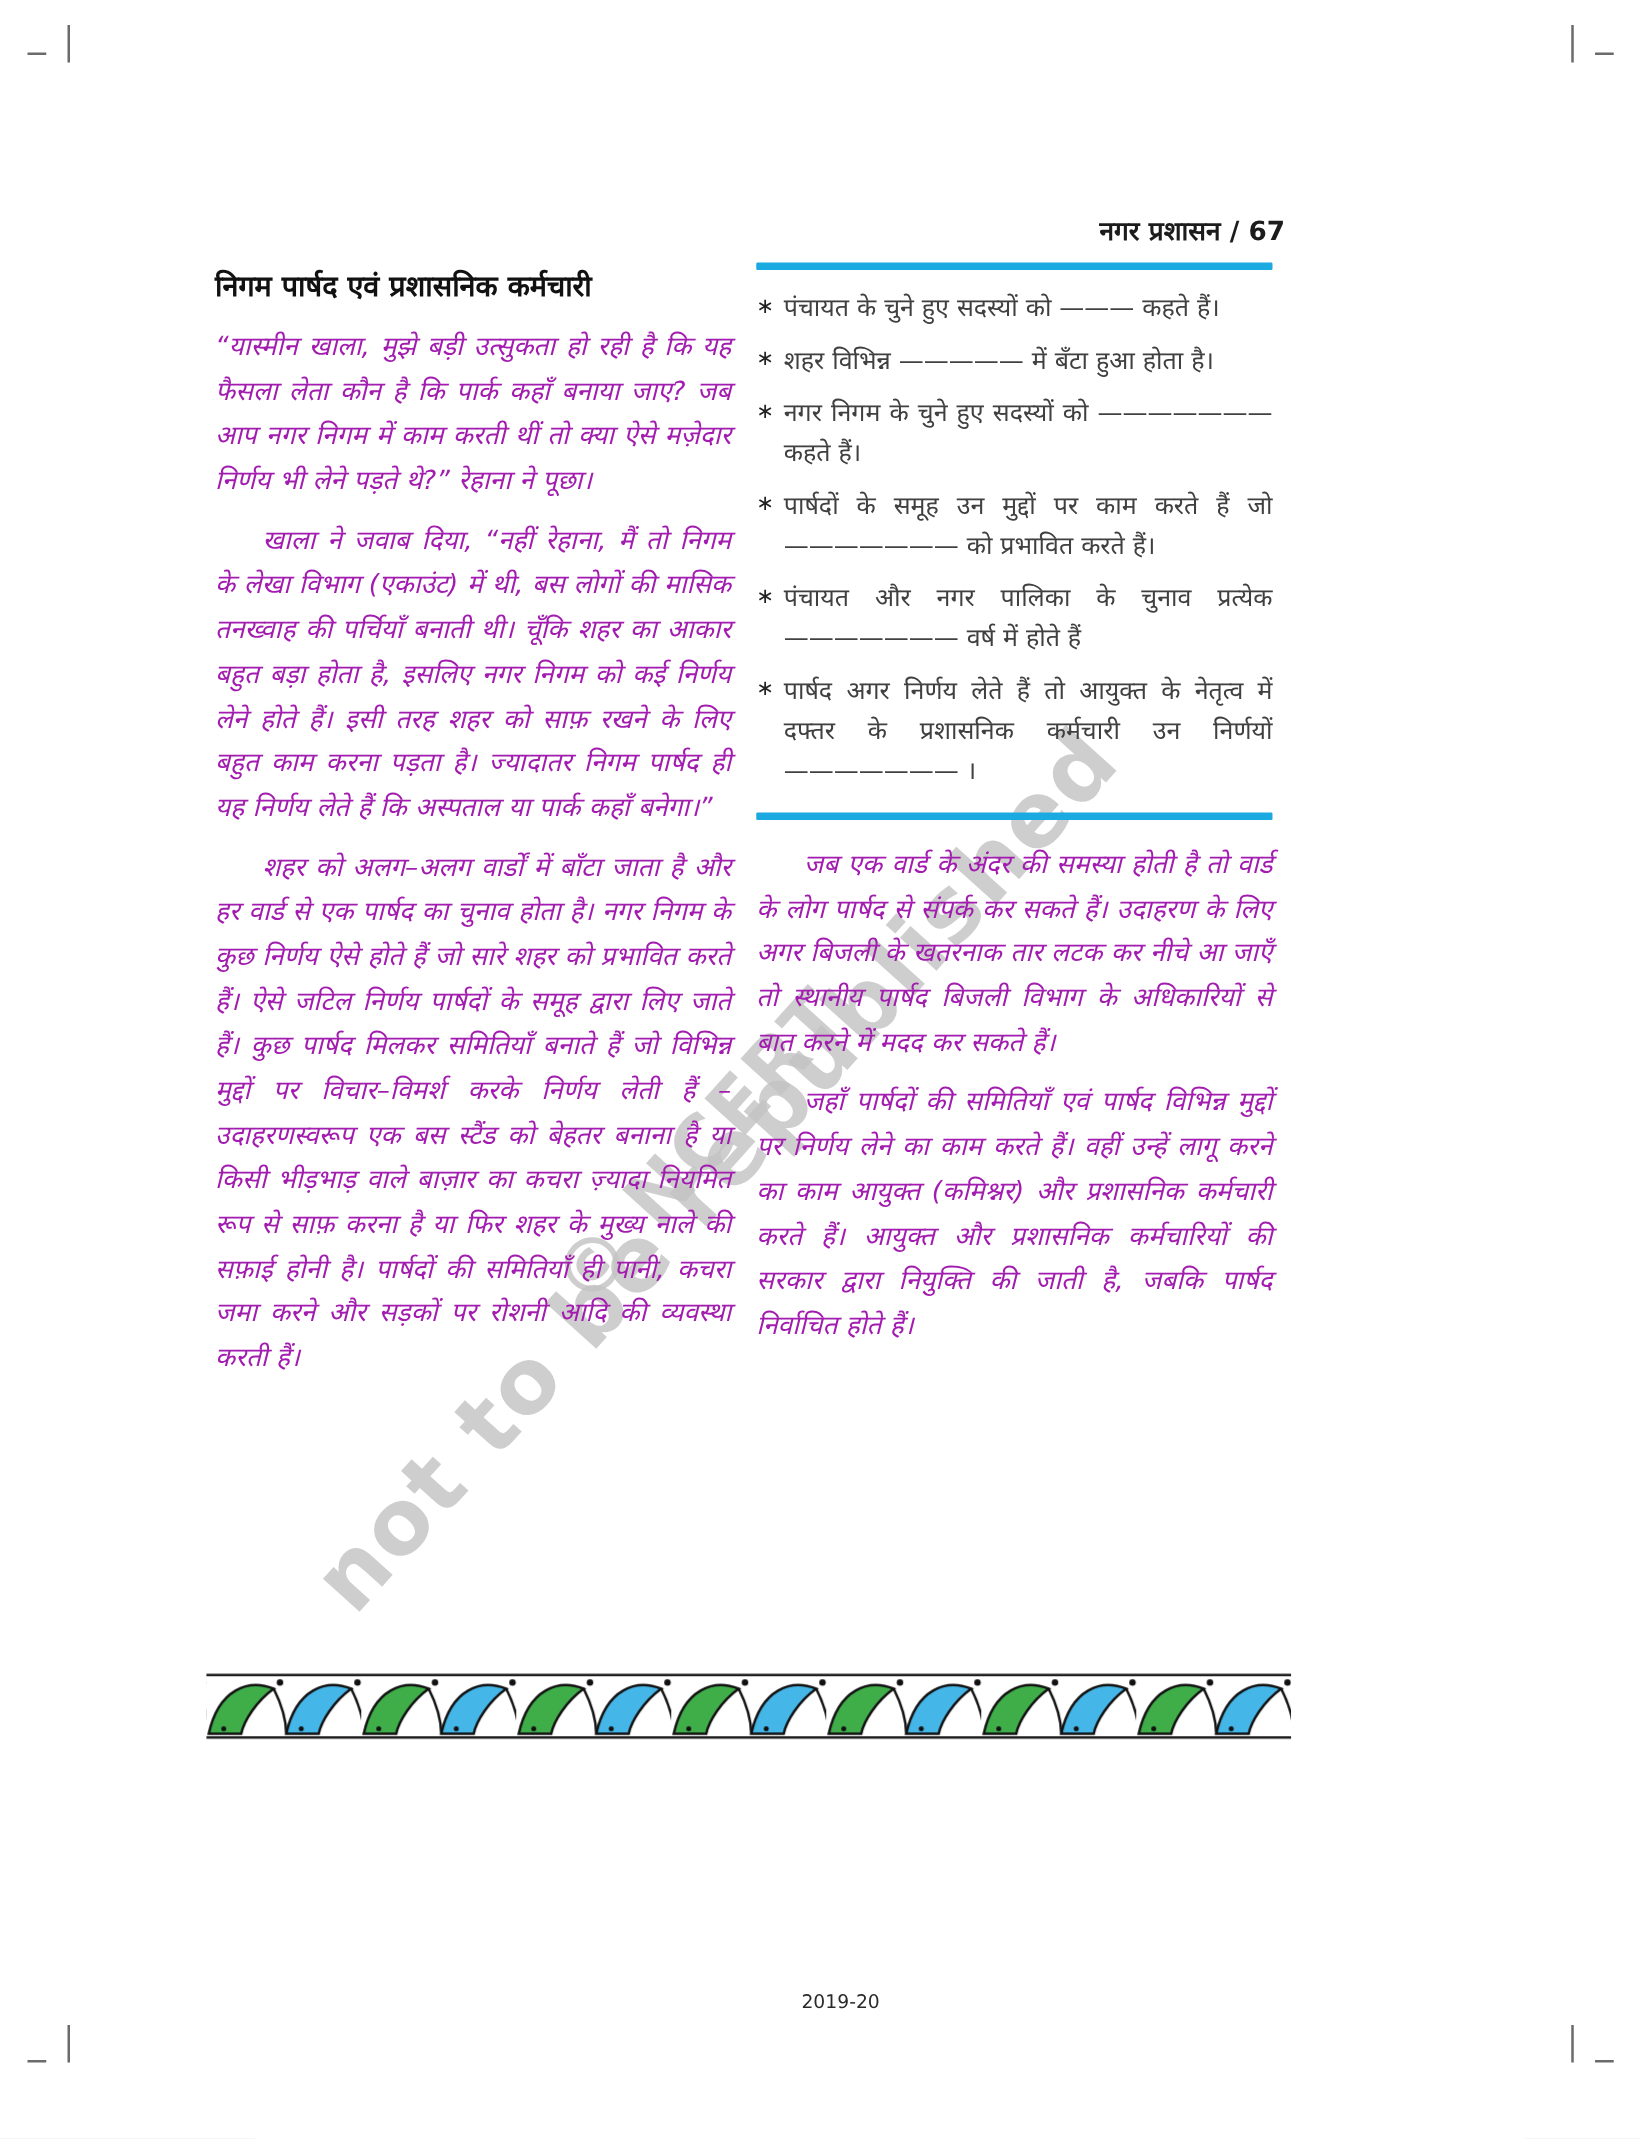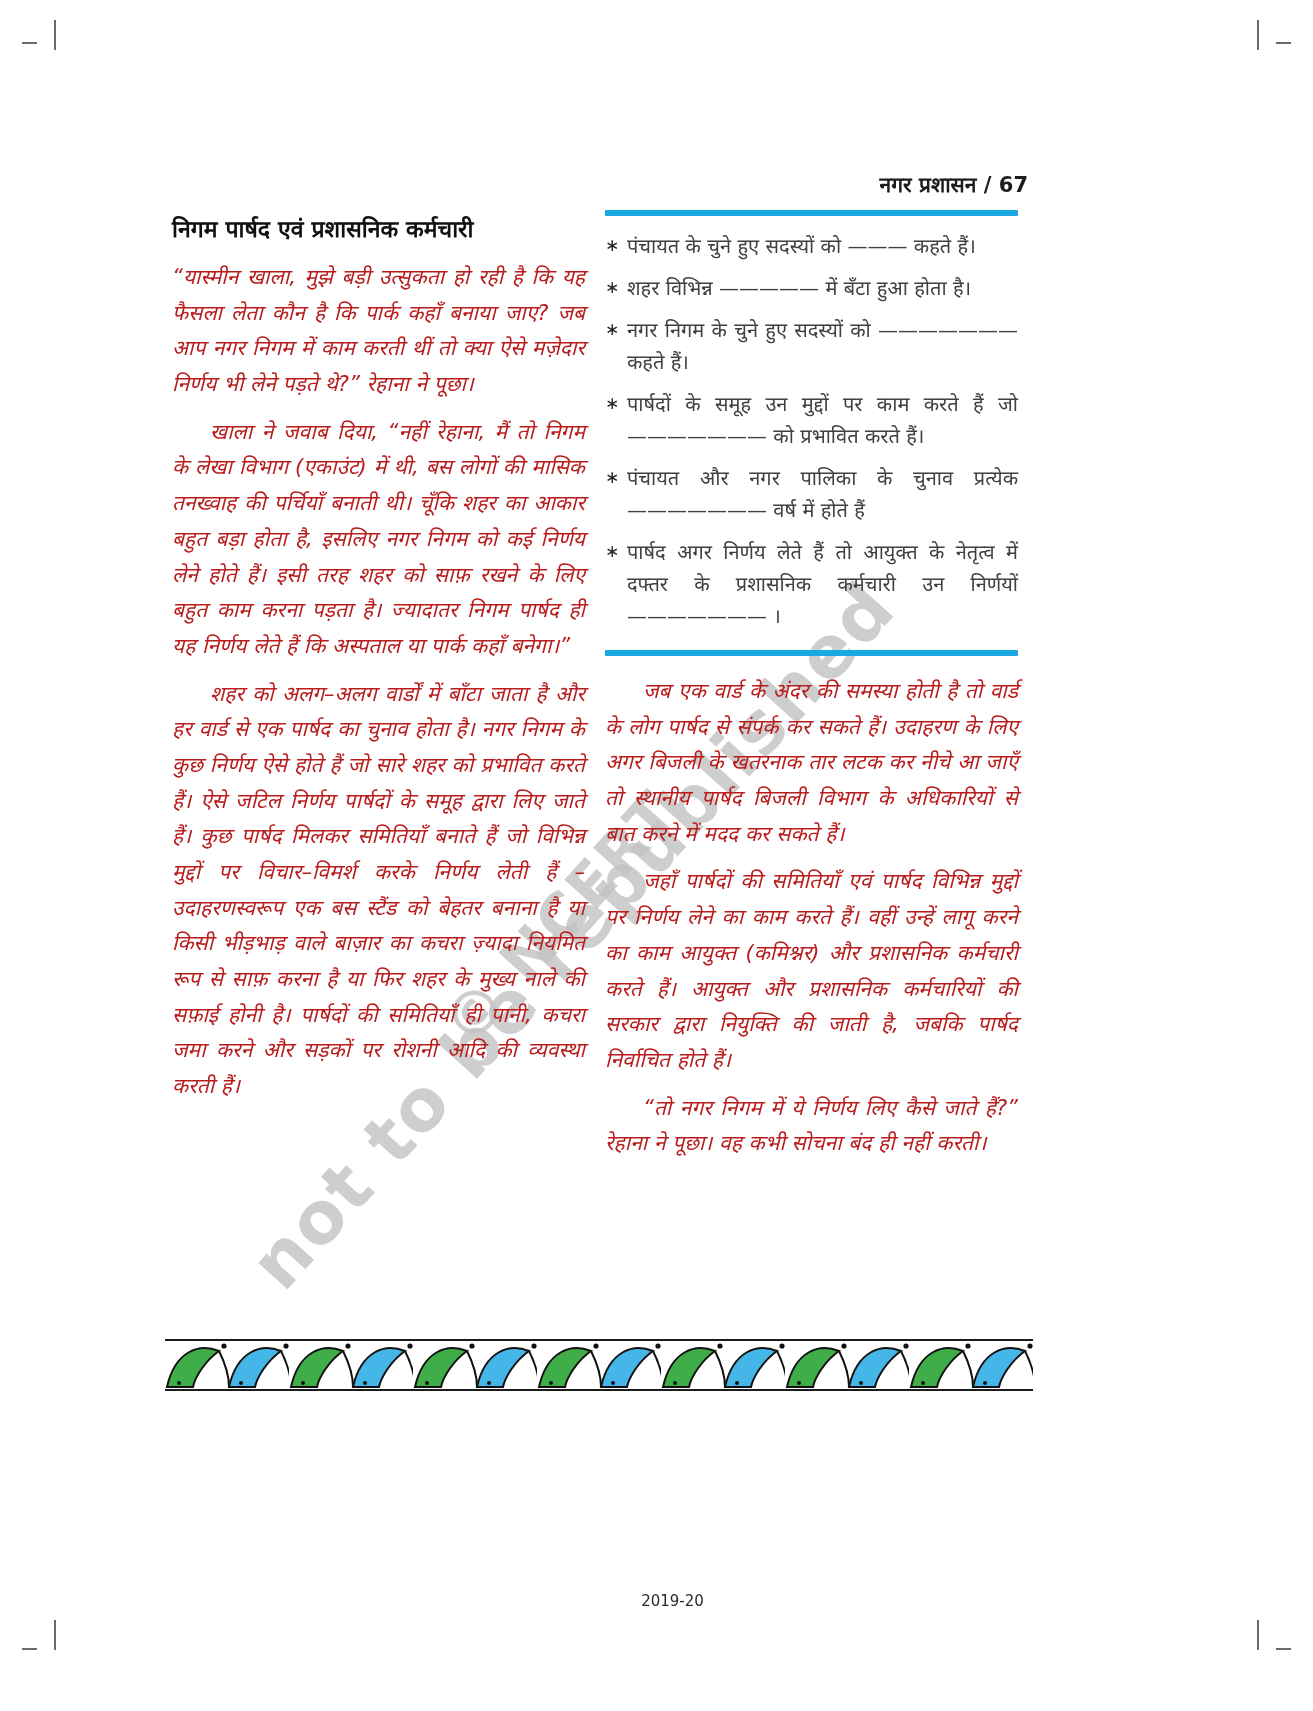--- a/index.html
+++ b/index.html
@@ -42,21 +42,21 @@
     margin:4px 0 16px 0;
     color:#111;
   }
 
   .body-para {
     font-size:21px;
     font-style:italic;
     line-height:1.7;
     text-align:justify;
     margin:0 0 12px 0;
-    color:#b91c1c;
+    color:#a21caf;
   }
   .body-para.indent { text-indent:38px; }
 
   .rule-blue {
     height:6px;
     background:#1ba9e1;
     border-radius:1px;
   }
   .rule-top { margin:2px 0 14px 0; }
   .rule-mid { margin:18px 0 18px 0; }
@@ -178,21 +178,20 @@
         <div class="exercise-item">
           <span class="bullet">∗</span>
           <span class="item-text">पार्षद अगर निर्णय लेते हैं तो आयुक्त के नेतृत्व में दफ्तर के प्रशासनिक कर्मचारी उन निर्णयों ——————— ।</span>
         </div>
       </div>
 
       <div class="rule-blue rule-mid"></div>
 
       <p class="body-para indent">जब एक वार्ड के अंदर की समस्या होती है तो वार्ड के लोग पार्षद से संपर्क कर सकते हैं। उदाहरण के लिए अगर बिजली के खतरनाक तार लटक कर नीचे आ जाएँ तो स्थानीय पार्षद बिजली विभाग के अधिकारियों से बात करने में मदद कर सकते हैं।</p>
       <p class="body-para indent">जहाँ पार्षदों की समितियाँ एवं पार्षद विभिन्न मुद्दों पर निर्णय लेने का काम करते हैं। वहीं उन्हें लागू करने का काम आयुक्त (कमिश्नर) और प्रशासनिक कर्मचारी करते हैं। आयुक्त और प्रशासनिक कर्मचारियों की सरकार द्वारा नियुक्ति की जाती है, जबकि पार्षद निर्वाचित होते हैं।</p>
-      <p class="body-para indent">“तो नगर निगम में ये निर्णय लिए कैसे जाते हैं?” रेहाना ने पूछा। वह कभी सोचना बंद ही नहीं करती।</p>
     </div>
   </div>
 
   <div class="folk-border">
     <svg width="868" height="56" viewBox="0 0 868 56" preserveAspectRatio="none">
       <defs>
         <pattern id="folk" x="0" y="0" width="124" height="56" patternUnits="userSpaceOnUse">
           <rect width="124" height="56" fill="#ffffff"></rect>
           <line x1="0" y1="3" x2="124" y2="3" stroke="#1c1c1c" stroke-width="2"></line>
           <line x1="0" y1="53" x2="124" y2="53" stroke="#1c1c1c" stroke-width="2"></line>

